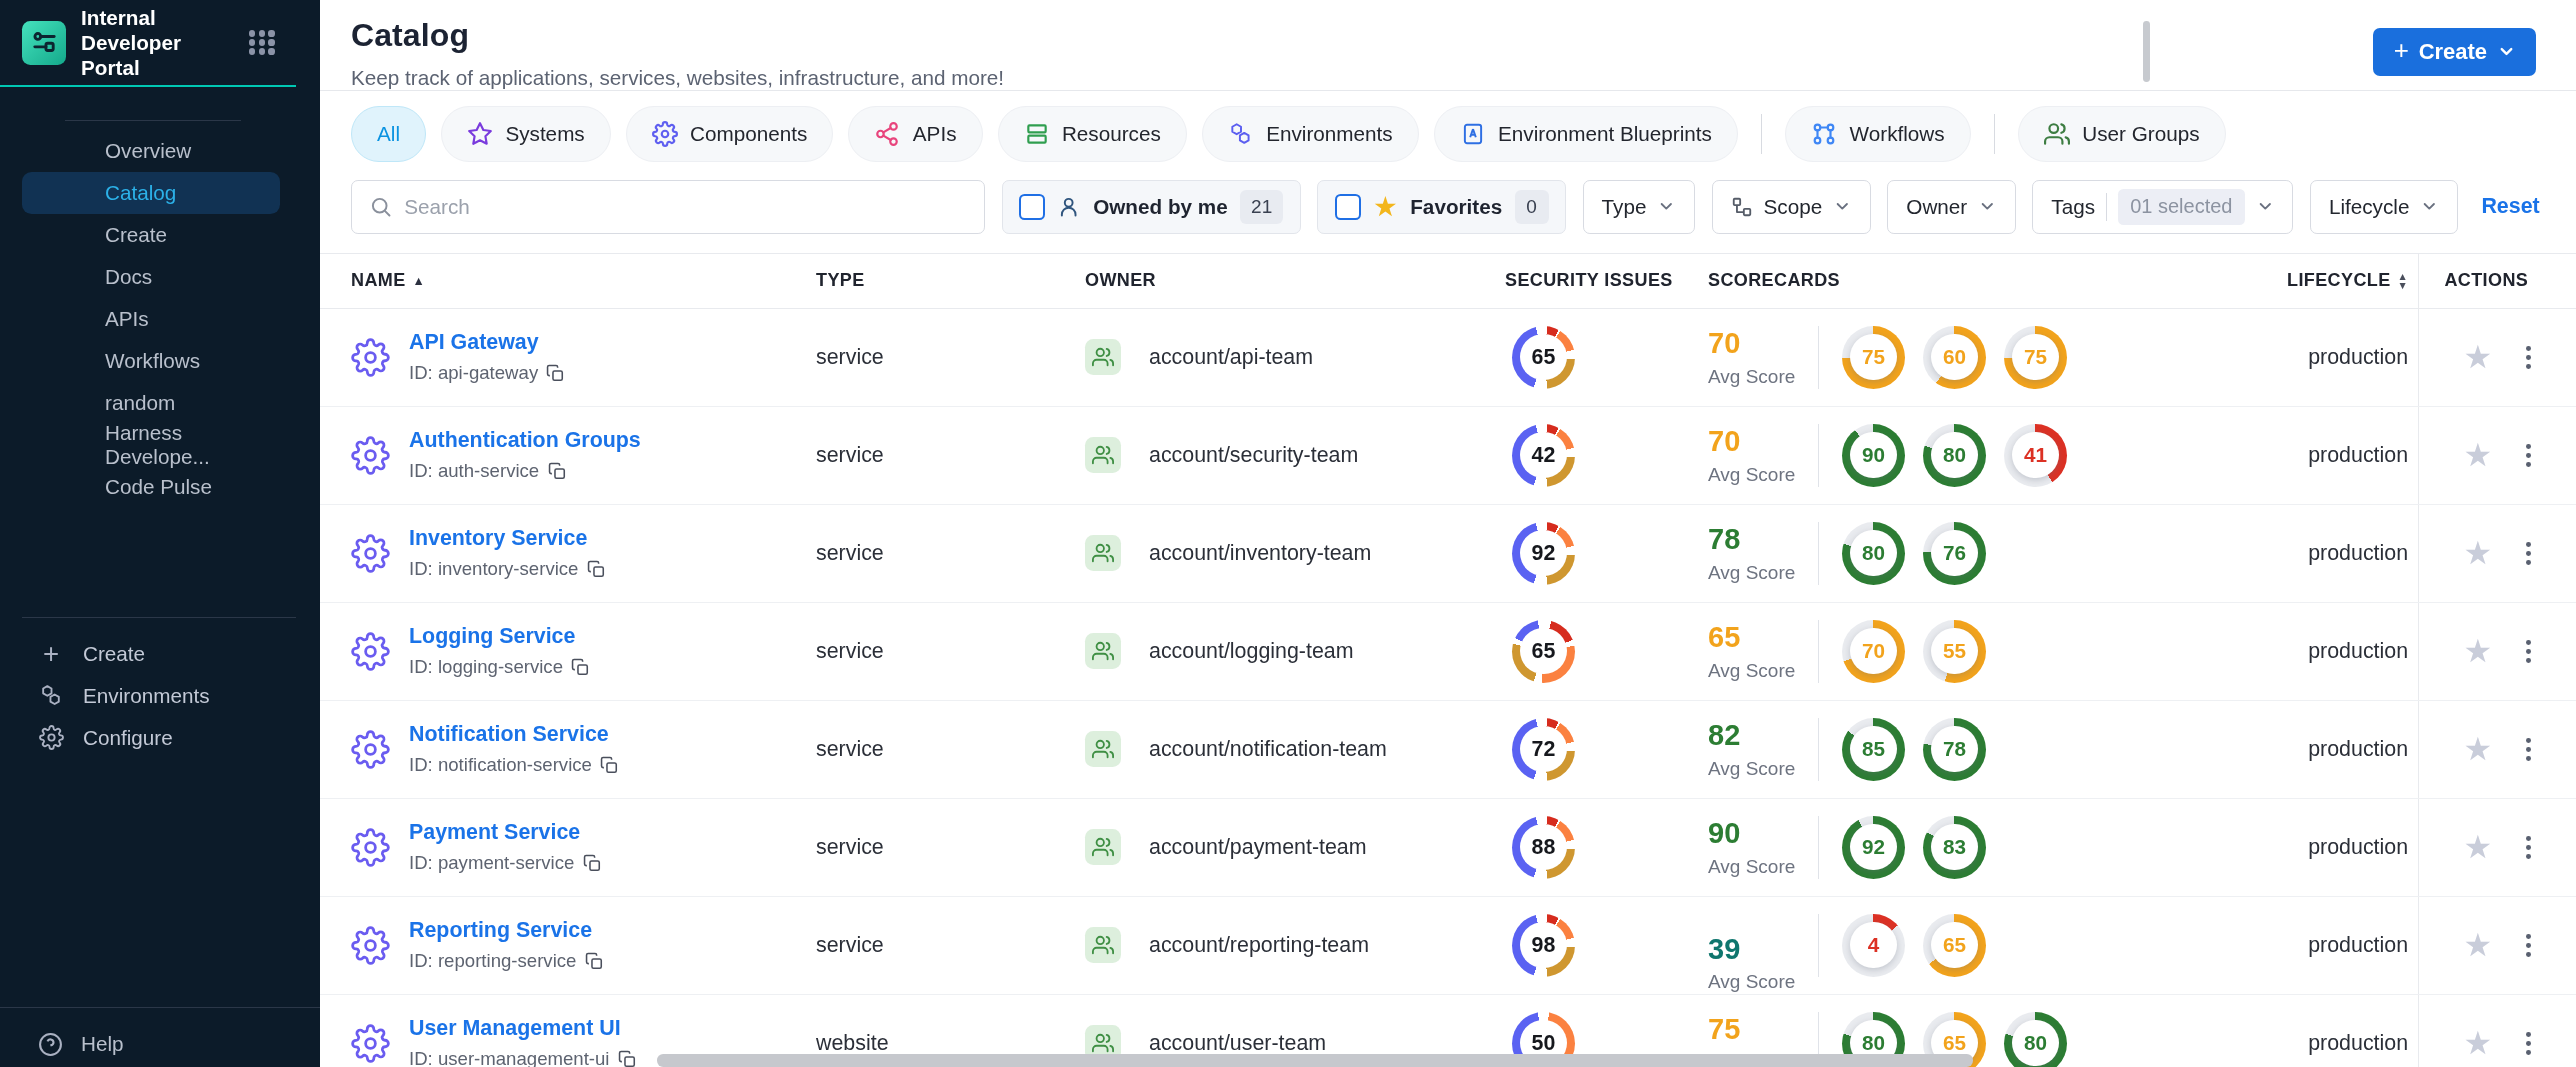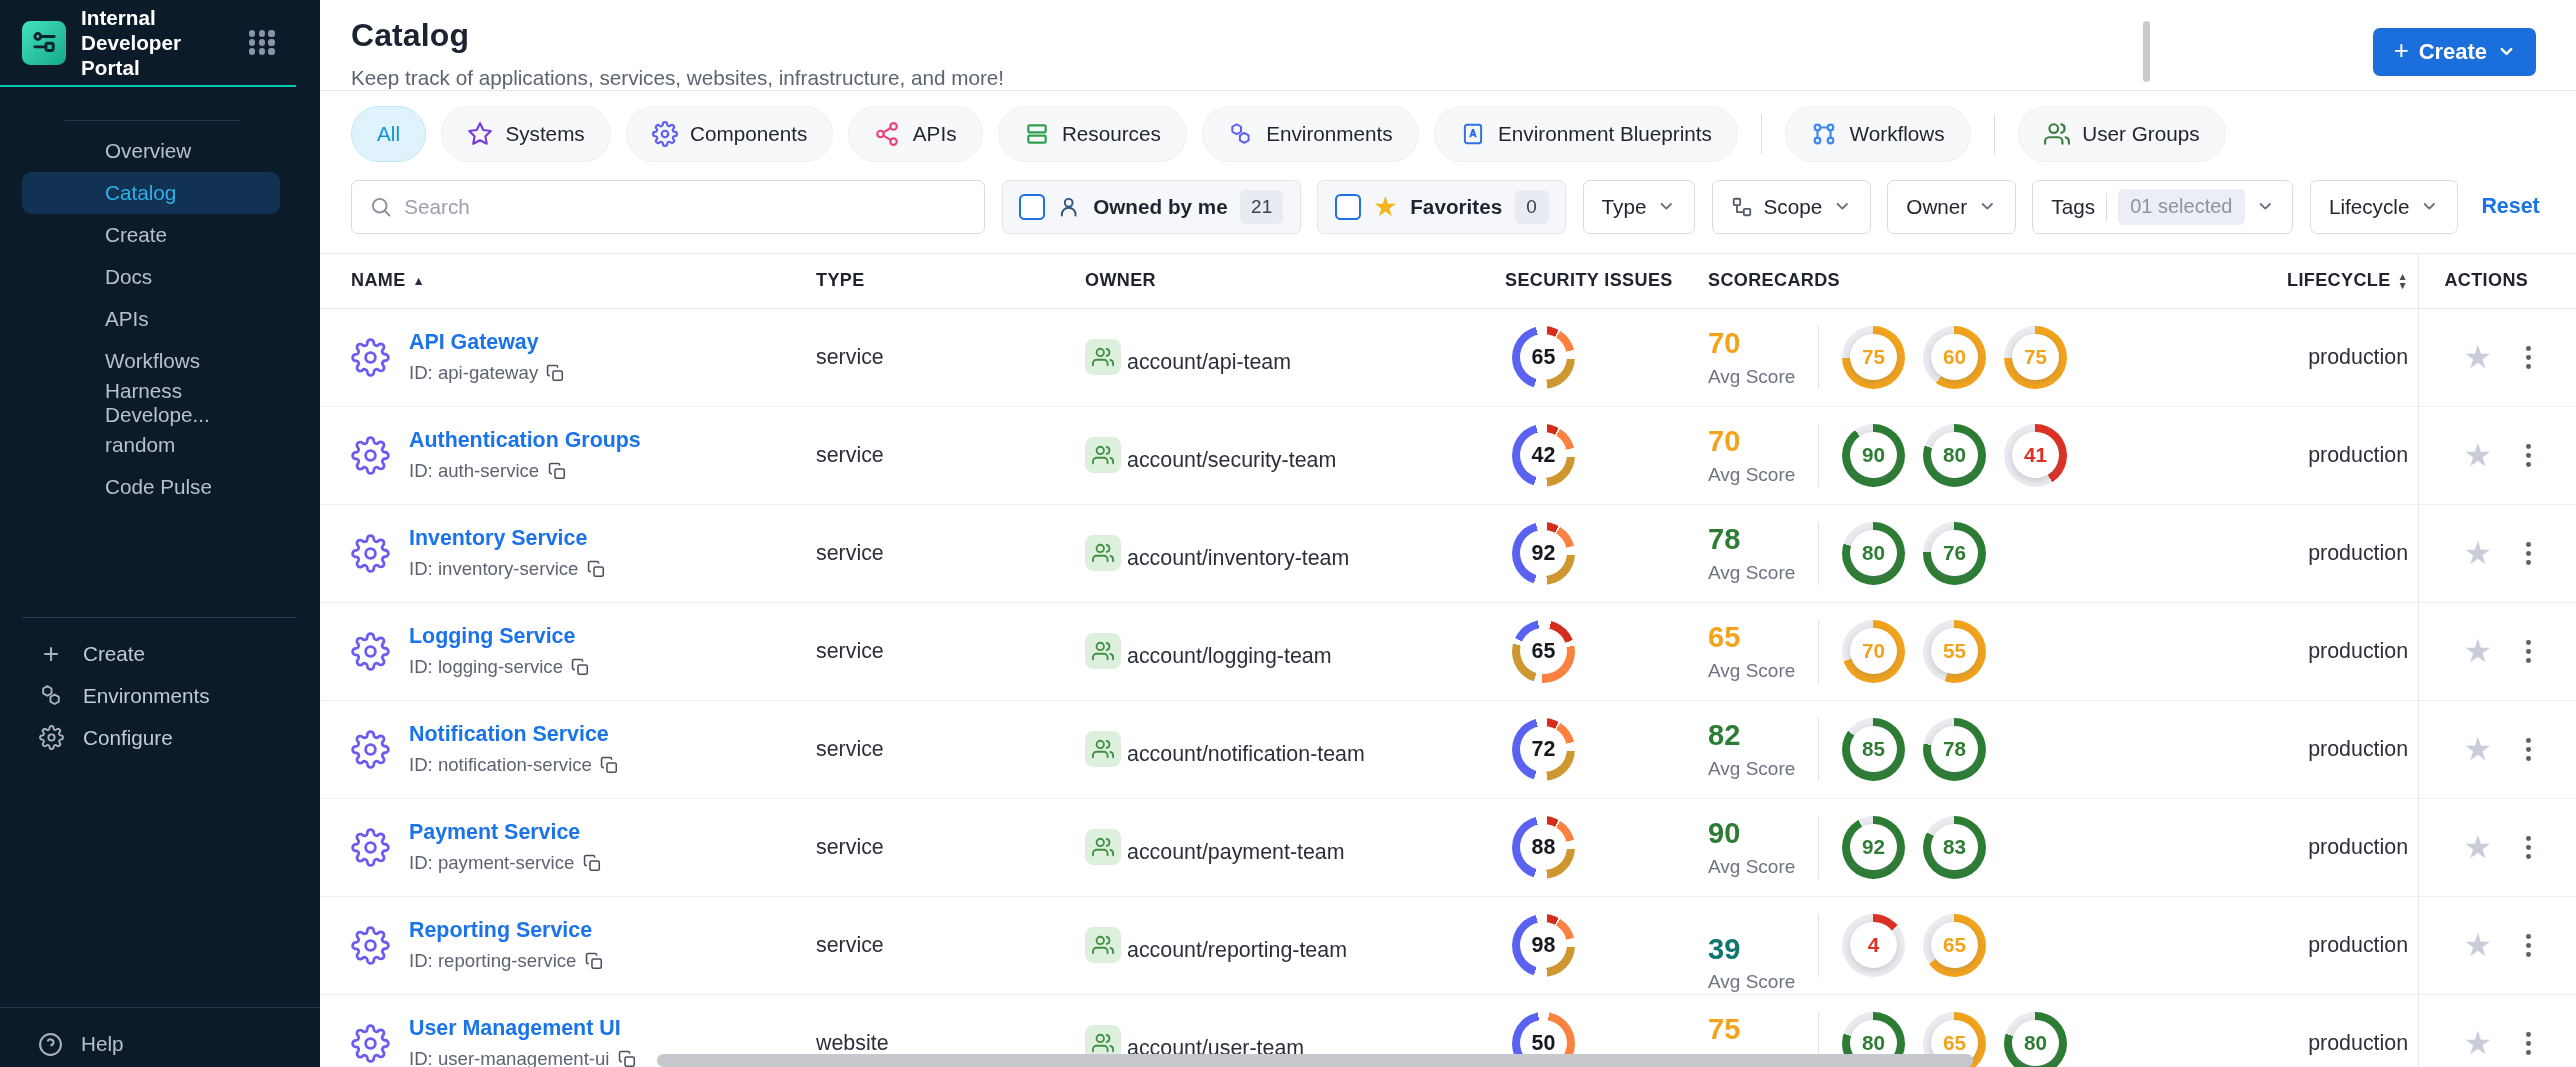--- a/index.html
+++ b/index.html
@@ -92,21 +92,21 @@
   .sort-asc { font-size:12.4px; color:#2c3140; }
   .sort-both { display:flex; flex-direction:column; font-size:10.3px; line-height:9px; color:#4a4f5c; }
   .trow { display:grid; grid-template-columns:var(--cols); padding-left:31px;
     height:98px; border-bottom:0.7px solid #eef0f3; align-items:center; }
   .cell { display:flex; align-items:center; }
   .name-cell { gap:19px; }
   .name-txt a { color:#1a73e8; font-size:21.4px; font-weight:700; text-decoration:none; cursor:pointer; }
   .id-line { display:flex; align-items:center; gap:8.3px; margin-top:6.9px;
     font-size:18.6px; color:#5d6370; }
   .type-cell, .owner-name, .life-txt { font-size:21.4px; color:#2b2f38; }
-  .owner-cell { gap:6px;align-items:flex-end; }
+  .owner-cell { gap:28px; }
   .owner-badge { width:36px; height:36px; border-radius:8.3px; background:#ddefdd;
     display:flex; align-items:center; justify-content:center; flex:0 0 36px; }
   .life-cell { justify-content:flex-end; padding-right:10.3px; }
   .actions-cell { align-self:stretch; border-left:0.7px solid #e8eaee; padding-left:44px; gap:30px; }
   .act-star { color:#c9cdda; font-size:32px; cursor:pointer; line-height:1; }
   .kebab { cursor:pointer; padding:4.1px; }
   .kebab i { width:4.8px; height:4.8px; border-radius:50%; background:#596070; display:block; margin:4.1px 0; }
 
   
   .sec-ring { width:63px; height:63px; border-radius:50%; position:relative;
@@ -167,22 +167,22 @@
     </div>
     <nav id="side-nav">
       <div class="side-divider"></div>
       <div id="nav-items">
           <div class="nav-item">Overview</div>
           <div class="nav-item active">Catalog</div>
           <div class="nav-item">Create</div>
           <div class="nav-item">Docs</div>
           <div class="nav-item">APIs</div>
           <div class="nav-item">Workflows</div>
+          <div class="nav-item">random</div>
           <div class="nav-item">Harness Develope...</div>
-          <div class="nav-item">random</div>
           <div class="nav-item">Code Pulse</div>
         </div>
     </nav>
     <div id="side-footer-divider" class=""></div>
     <div id="side-footer">
         <div class="foot-item">
           <span class="icon" style="font-size: 27.6px; color: rgb(170, 177, 194); line-height: 1;">+</span>
           <span>Create</span>
         </div>
         <div class="foot-item">

